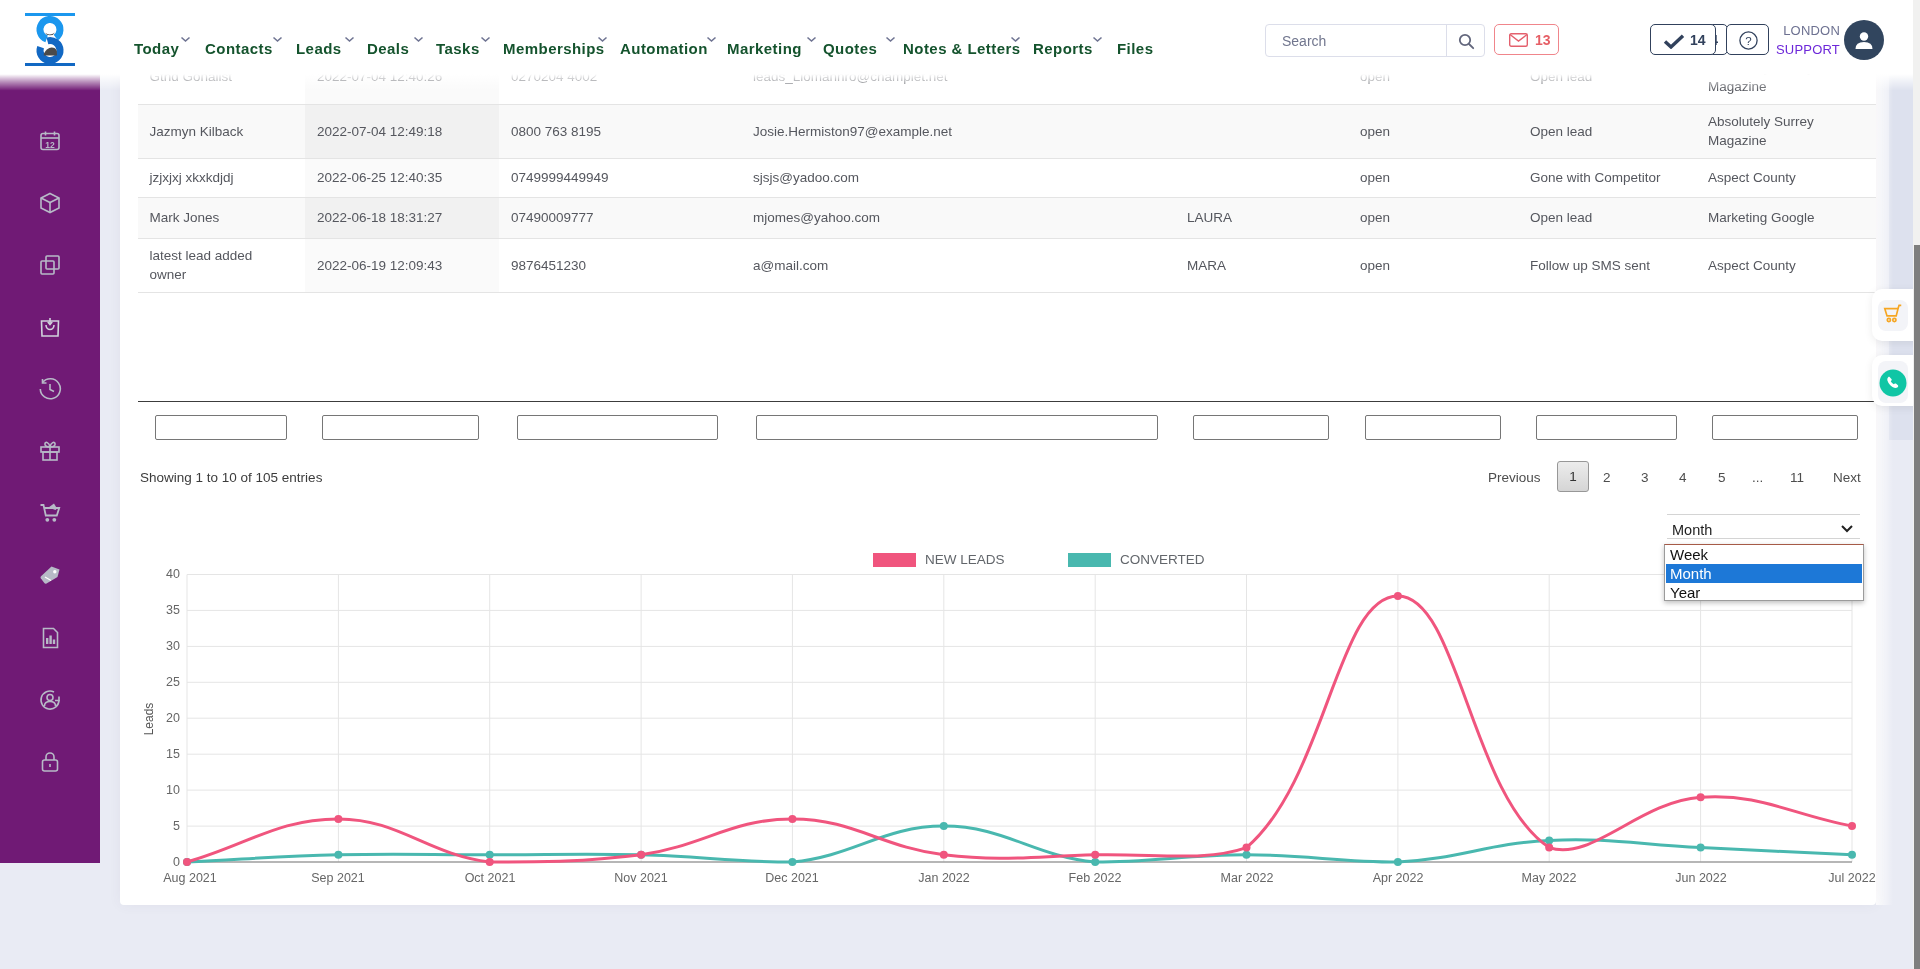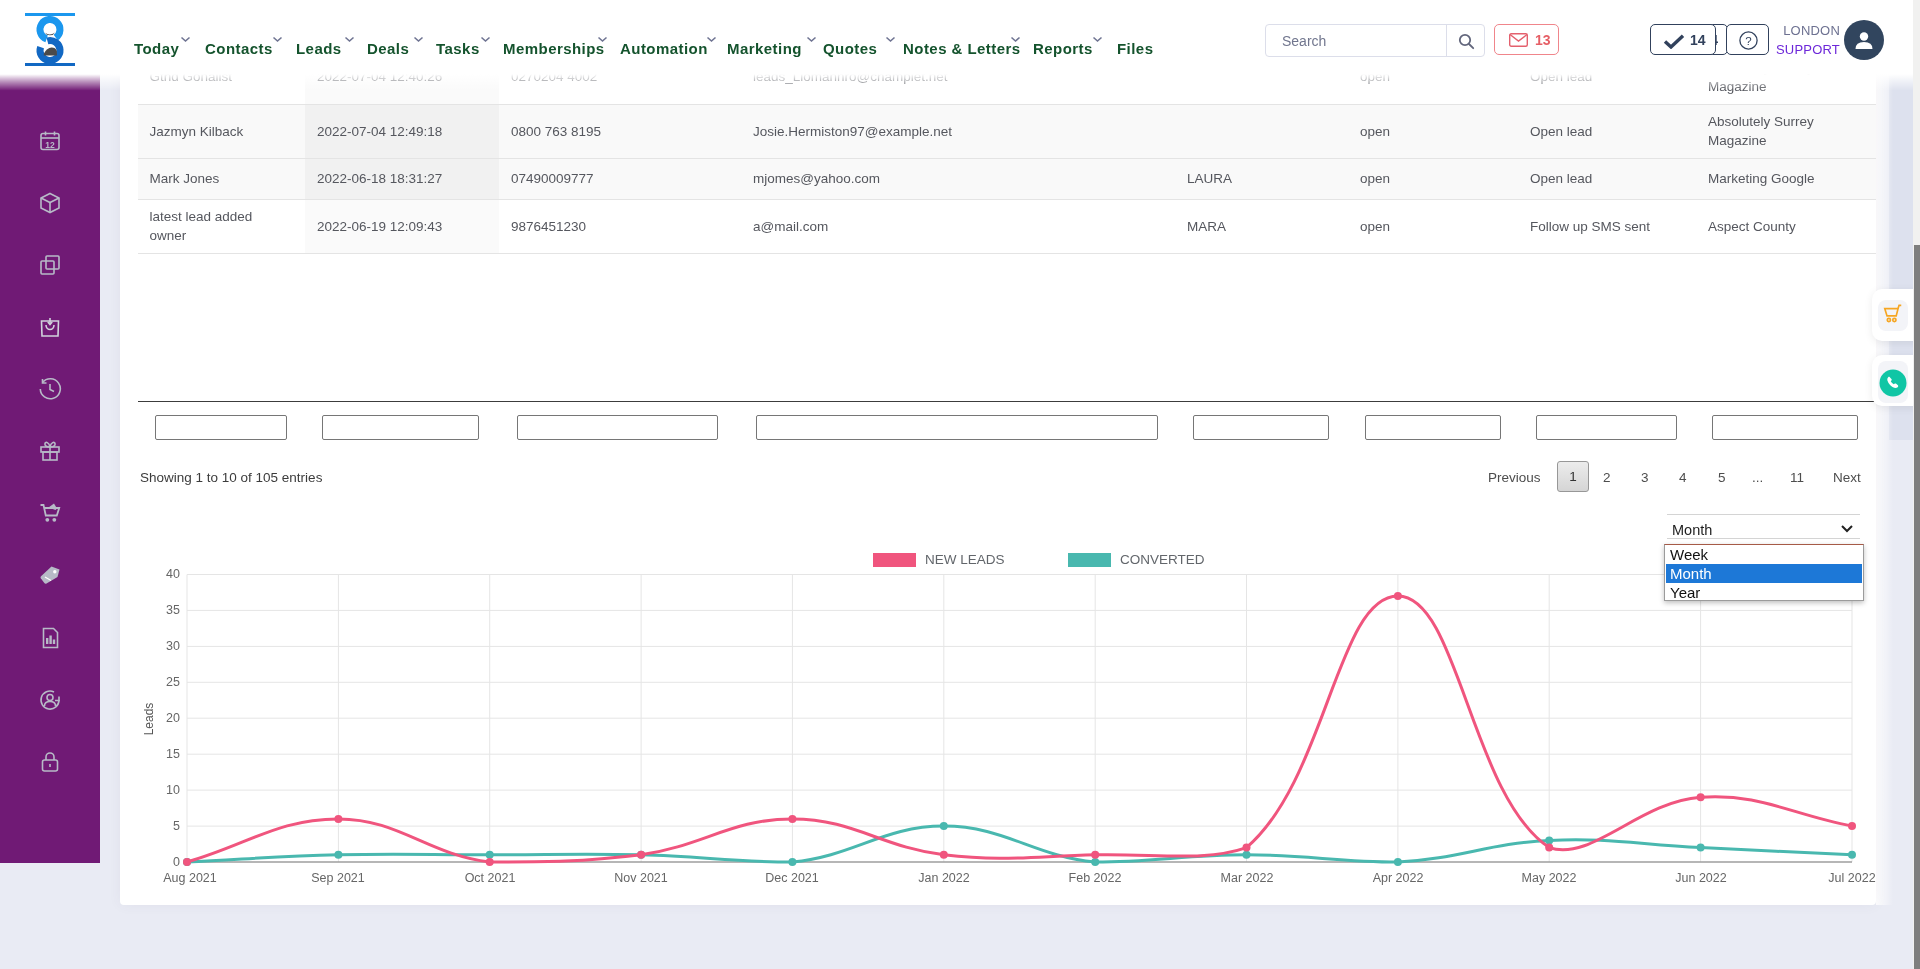--- a/index.html
+++ b/index.html
@@ -98,20 +98,30 @@
           </tr>
       <tr class="odd" style="height:54px">
             <td>Jazmyn Kilback</td>
             <td class="s1">2022-07-04 12:49:18</td>
             <td>0800 763 8195</td>
             <td>Josie.Hermiston97@example.net</td>
             <td></td>
             <td>open</td>
             <td>Open lead</td>
             <td class="wrap">Absolutely Surrey Magazine</td>
+          </tr>
+      <tr class="even" style="height:39px">
+            <td>jzjxjxj xkxkdjdj</td>
+            <td class="s1">2022-06-25 12:40:35</td>
+            <td>0749999449949</td>
+            <td>sjsjs@yadoo.com</td>
+            <td></td>
+            <td>open</td>
+            <td>Gone with Competitor</td>
+            <td>Aspect County</td>
           </tr>
       <tr class="odd" style="height:41px">
             <td>Mark Jones</td>
             <td class="s1">2022-06-18 18:31:27</td>
             <td>07490009777</td>
             <td>mjomes@yahoo.com</td>
             <td>LAURA</td>
             <td>open</td>
             <td>Open lead</td>
             <td>Marketing Google</td>

